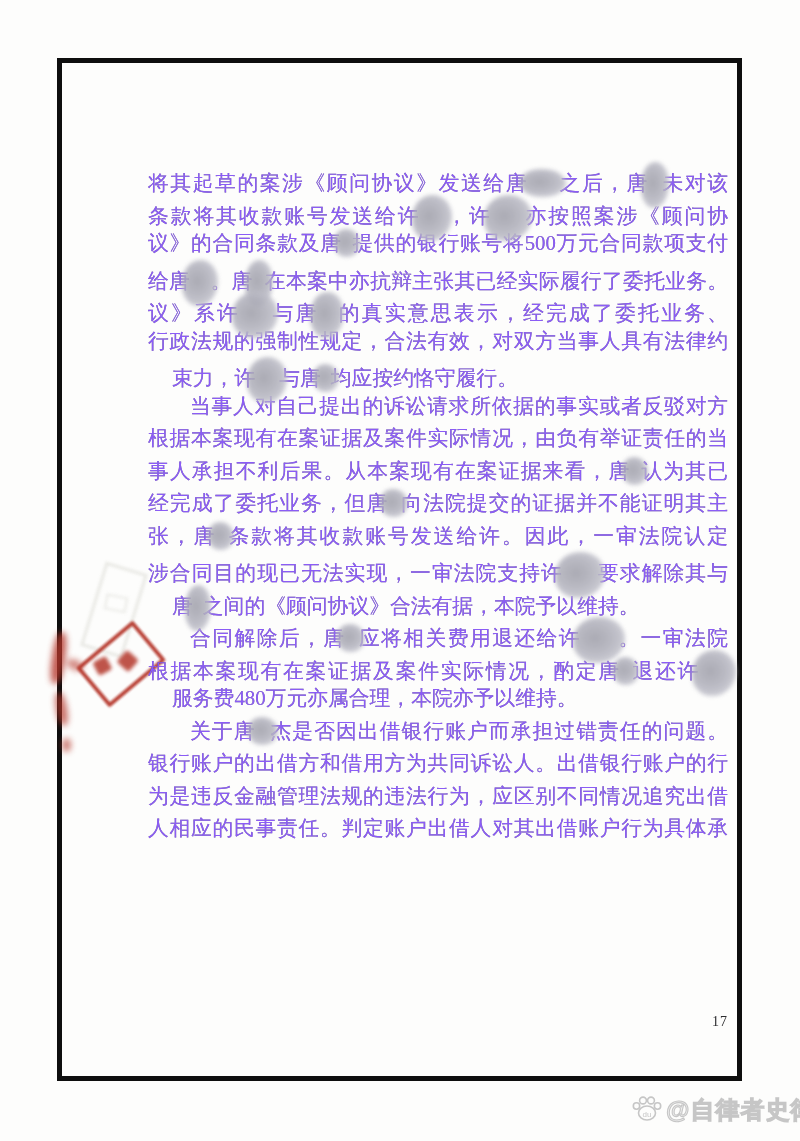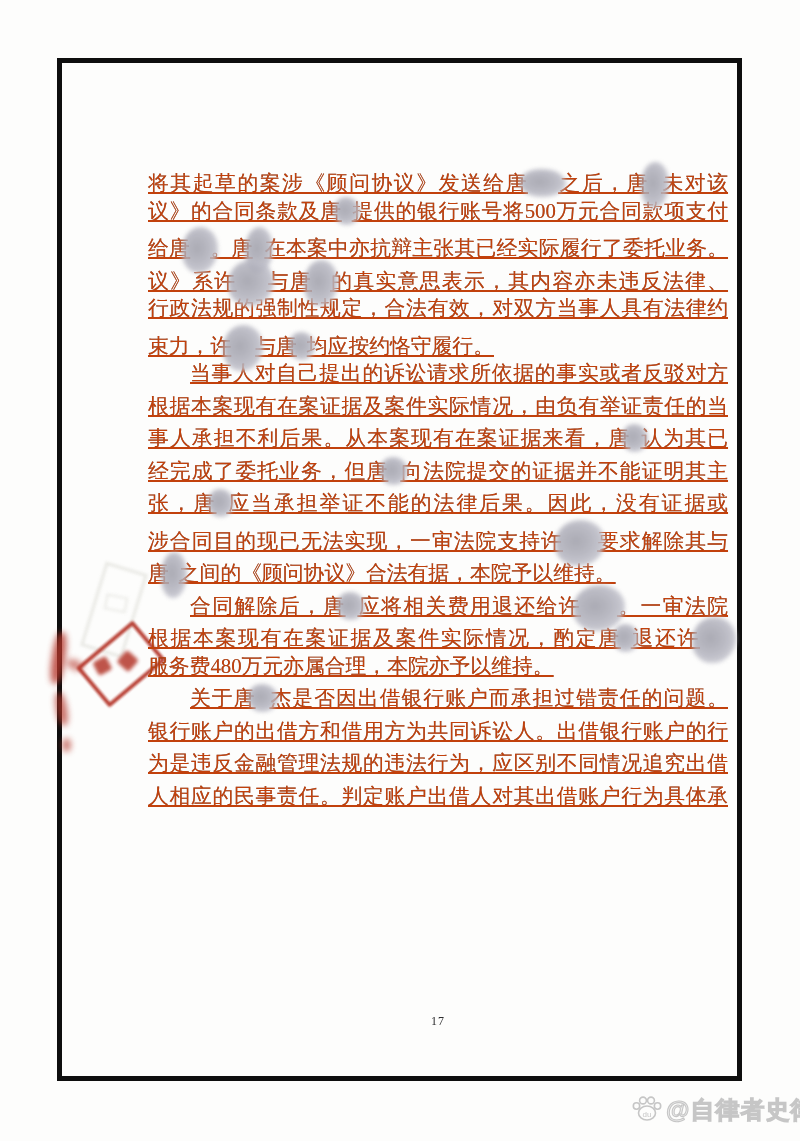--- a/index.html
+++ b/index.html
@@ -7,40 +7,40 @@
     width:800px;height:1141px;position:relative;overflow:hidden;
     background:#fdfdfc;
     font-family:"Liberation Serif", serif;
   }
   .page-frame{
     position:absolute;left:57px;top:58px;width:675px;height:1013px;
     border:5px solid #0e0e0e;background:transparent;
   }
   .doc-text{
     position:absolute;left:148px;top:162px;width:580px;
-    color:#c2410c;font-size:20.8px;text-decoration:underline;
+    color:#8b5cf6;font-size:20.8px;
   }
   .line{
     height:32.5px;line-height:32.5px;
     text-align:justify;text-align-last:justify;
     white-space:nowrap;
     text-shadow:0 0 0.5px rgba(40,40,46,.6);
   }
   .line.indent{padding-left:42px;}
-  .line.short{text-align-last:left;}
+  .line.short{text-align-last:left;margin-left:24px;}
   .redact{
     display:inline-block;height:28px;vertical-align:-7px;
     margin:0 -8px;border-radius:46% 54% 50% 48%;
     background:radial-gradient(ellipse at 42% 46%, #9d9da8 0%, #aeaeb9 40%, #c3c3cd 72%, rgba(199,199,209,0) 100%);
     filter:blur(2.2px);opacity:.85;
   }
   .redact.tall{height:46px;vertical-align:-18px;border-radius:52% 48% 55% 45%;}
   .page-number{
-    position:absolute;left:148px;top:1014px;width:580px;text-align:center;
-    font-size:12px;color:#2c2c2e;letter-spacing:1px;
+    position:absolute;left:148px;top:1014px;width:580px;text-align:right;
+    font-size:14px;color:#2c2c2e;letter-spacing:1px;
   }
   
   .seal-red-rect{
     position:absolute;left:84px;top:638px;width:66px;height:44px;
     border:4px solid #b5362a;transform:rotate(-40deg);
     filter:blur(0.8px);opacity:.92;border-radius:2px;
   }
   .seal-char{
     position:absolute;background:#b23226;filter:blur(1.6px);opacity:.9;border-radius:3px;
   }
@@ -83,30 +83,31 @@
   <div class="seal-char c1"></div>
   <div class="seal-char c2"></div>
 </div>
 <div class="seal-smudge sm1"></div>
 <div class="seal-smudge sm2"></div>
 <div class="seal-smudge sm3"></div>
 <div class="seal-smudge sm4"></div>
 
 <div class="doc-text">
     <div class="line"><span>将其起草的案涉《顾问协议》发送给唐</span><span class="redact" style="width: 46px;"></span><span>之后，唐</span><span class="redact tall" style="width: 28px;"></span><span>未对该</span></div>
+    <div class="line"><span>条款将其收款账号发送给许</span><span class="redact tall" style="width: 40px;"></span><span>，许</span><span class="redact tall" style="width: 48px;"></span><span>亦按照案涉《顾问协</span></div>
     <div class="line"><span>议》的合同条款及唐</span><span class="redact" style="width: 26px;"></span><span>提供的银行账号将500万元合同款项支付</span></div>
     <div class="line"><span>给唐</span><span class="redact tall" style="width: 36px;"></span><span>。唐</span><span class="redact tall" style="width: 28px;"></span><span>在本案中亦抗辩主张其已经实际履行了委托业务。</span></div>
-    <div class="line"><span>议》系许</span><span class="redact tall" style="width: 46px;"></span><span>与唐</span><span class="redact tall" style="width: 34px;"></span><span>的真实意思表示，其内容亦未违反法律、</span></div>
+    <div class="line"><span>议》系许</span><span class="redact tall" style="width: 46px;"></span><span>与唐</span><span class="redact tall" style="width: 34px;"></span><span>的真实意思表示，经完成了委托业务、</span></div>
     <div class="line"><span>行政法规的强制性规定，合法有效，对双方当事人具有法律约</span></div>
     <div class="line short"><span>束力，许</span><span class="redact tall" style="width: 40px;"></span><span>与唐</span><span class="redact" style="width: 26px;"></span><span>均应按约恪守履行。</span></div>
     <div class="line indent"><span>当事人对自己提出的诉讼请求所依据的事实或者反驳对方</span></div>
     <div class="line"><span>根据本案现有在案证据及案件实际情况，由负有举证责任的当</span></div>
     <div class="line"><span>事人承担不利后果。从本案现有在案证据来看，唐</span><span class="redact" style="width: 26px;"></span><span>认为其已</span></div>
     <div class="line"><span>经完成了委托业务，但唐</span><span class="redact" style="width: 28px;"></span><span>向法院提交的证据并不能证明其主</span></div>
-    <div class="line"><span>张，唐</span><span class="redact" style="width: 26px;"></span><span>应当承担举证不能的法律后果。因此，没有证据或</span></div>
+    <div class="line"><span>张，唐</span><span class="redact" style="width: 26px;"></span><span>条款将其收款账号发送给许。因此，一审法院认定</span></div>
     <div class="line"><span>涉合同目的现已无法实现，一审法院支持许</span><span class="redact tall" style="width: 50px;"></span><span>要求解除其与</span></div>
     <div class="line short"><span>唐</span><span class="redact tall" style="width: 26px;"></span><span>之间的《顾问协议》合法有据，本院予以维持。</span></div>
     <div class="line indent"><span>合同解除后，唐</span><span class="redact" style="width: 28px;"></span><span>应将相关费用退还给许</span><span class="redact tall" style="width: 52px;"></span><span>。一审法院</span></div>
     <div class="line"><span>根据本案现有在案证据及案件实际情况，酌定唐</span><span class="redact" style="width: 26px;"></span><span>退还许</span><span class="redact tall" style="width: 44px;"></span></div>
     <div class="line short"><span>服务费480万元亦属合理，本院亦予以维持。</span></div>
     <div class="line indent"><span>关于唐</span><span class="redact" style="width: 30px;"></span><span>杰是否因出借银行账户而承担过错责任的问题。</span></div>
     <div class="line"><span>银行账户的出借方和借用方为共同诉讼人。出借银行账户的行</span></div>
     <div class="line"><span>为是违反金融管理法规的违法行为，应区别不同情况追究出借</span></div>
     <div class="line"><span>人相应的民事责任。判定账户出借人对其出借账户行为具体承</span></div>
   </div>

